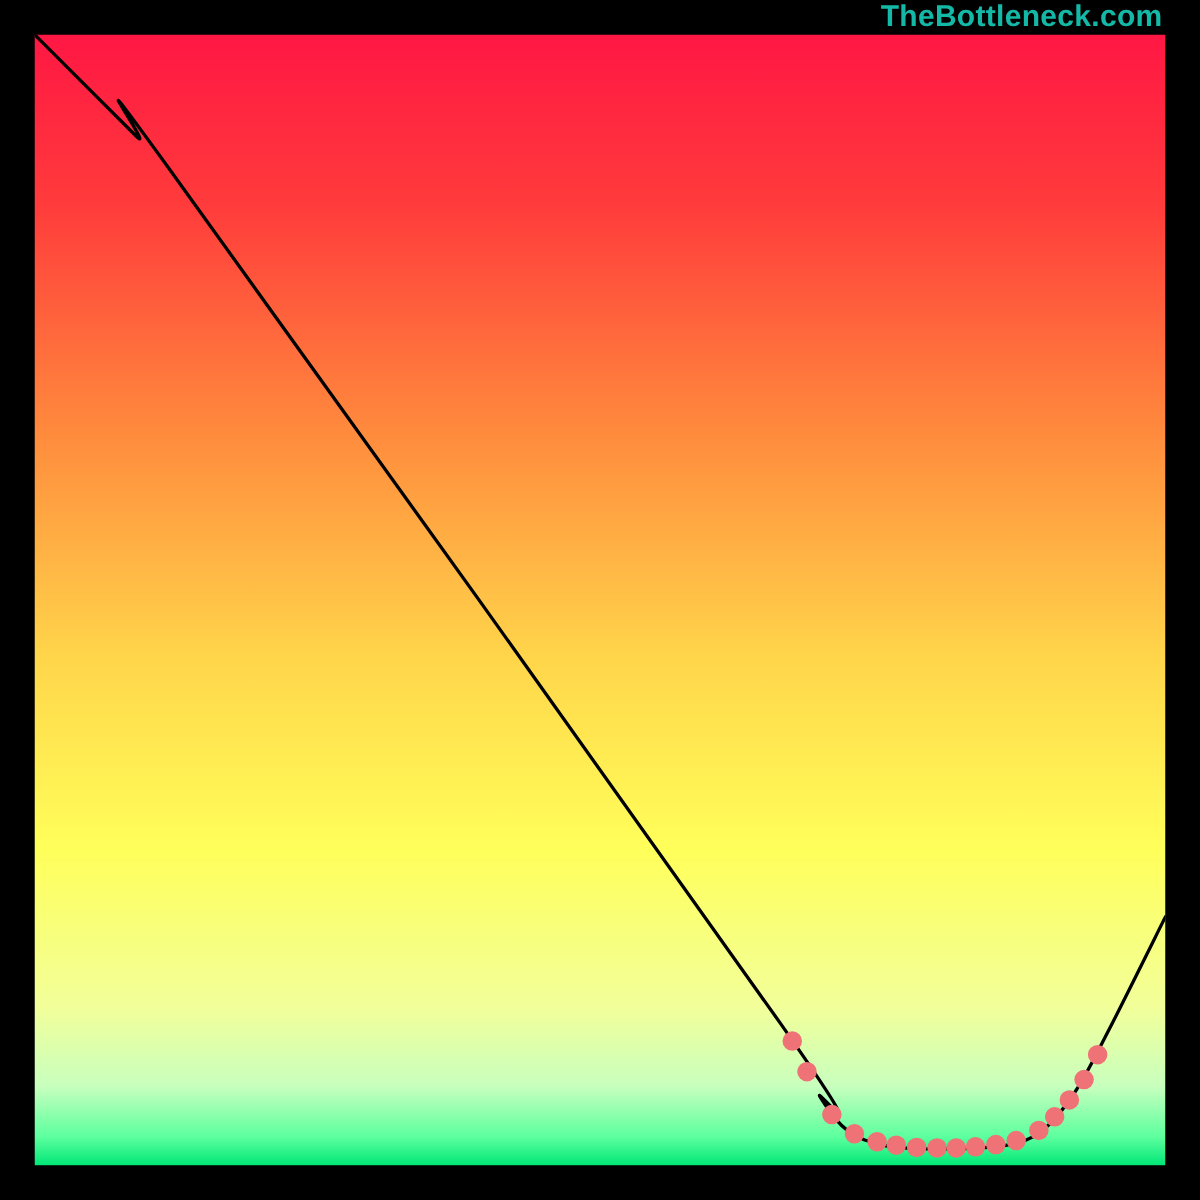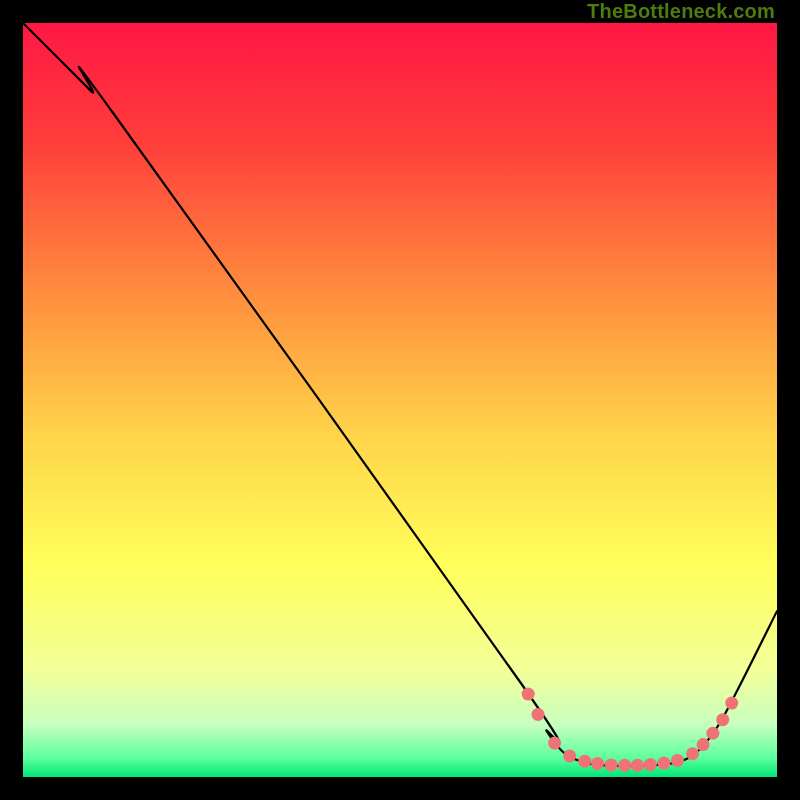--- a/index.html
+++ b/index.html
@@ -16,21 +16,21 @@
     left: 23px;
     top: 23px;
     width: 754px;
     height: 754px;
     background: #000;
   }
   .watermark {
     position: absolute;
     top: 0px;
     right: 25px;
-    color: #4d7c0f;
+    color: #14b8a6;
     font-size: 20px;
     font-weight: 600;
     letter-spacing: 0.2px;
     z-index: 50;
     margin-left: 24px;
   }
   svg {
     display: block;
   }
 </style>

